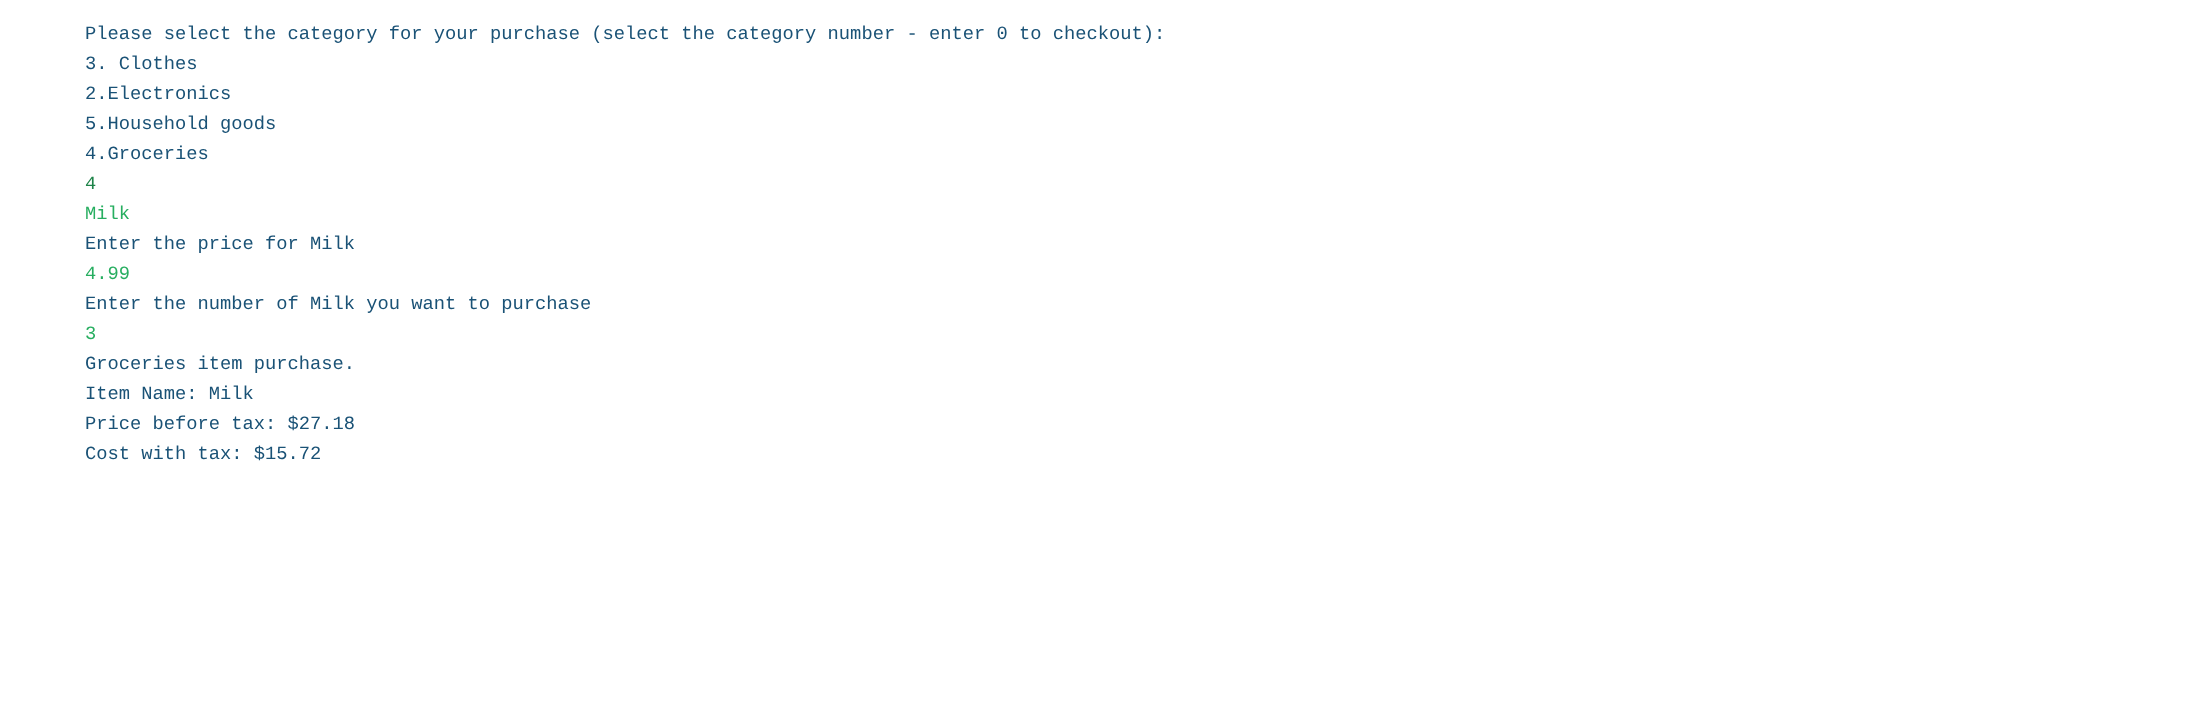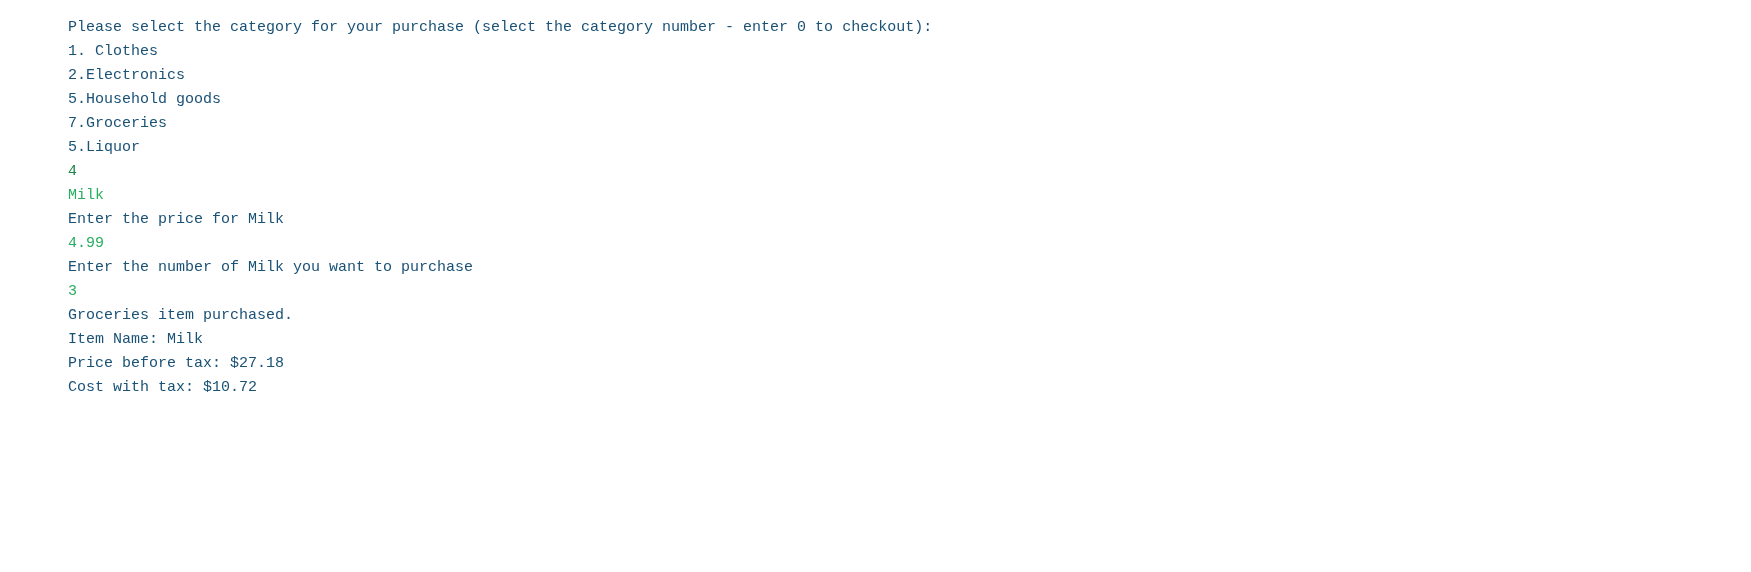--- a/index.html
+++ b/index.html
@@ -34,28 +34,27 @@
 
     .color-input {
       color: #27ae60;
     }
   </style>
 </head>
 <body>
 
 <div id="terminal-container">
     <div class="terminal-line"><span class="color-blue">Please select the category for your purchase (select the category number - enter 0 to checkout):</span></div>
-    <div class="terminal-line"><span class="color-blue">1. Clothes</span></div>
+    <div class="terminal-line"><span class="color-blue">3. Clothes</span></div>
     <div class="terminal-line"><span class="color-blue">2.Electronics</span></div>
     <div class="terminal-line"><span class="color-blue">5.Household goods</span></div>
-    <div class="terminal-line"><span class="color-blue">7.Groceries</span></div>
-    <div class="terminal-line"><span class="color-blue">5.Liquor</span></div>
+    <div class="terminal-line"><span class="color-blue">4.Groceries</span></div>
     <div class="terminal-line"><span class="color-green">4</span></div>
     <div class="terminal-line"><span class="color-input">Milk</span></div>
     <div class="terminal-line"><span class="color-blue">Enter the price for Milk</span></div>
     <div class="terminal-line"><span class="color-input">4.99</span></div>
     <div class="terminal-line"><span class="color-blue">Enter the number of Milk you want to purchase</span></div>
     <div class="terminal-line"><span class="color-input">3</span></div>
-    <div class="terminal-line"><span class="color-blue">Groceries item purchased.</span></div>
+    <div class="terminal-line"><span class="color-blue">Groceries item purchase.</span></div>
     <div class="terminal-line"><span class="color-blue">Item Name: Milk</span></div>
     <div class="terminal-line"><span class="color-blue">Price before tax: $27.18</span></div>
-    <div class="terminal-line"><span class="color-blue">Cost with tax: $10.72</span></div>
+    <div class="terminal-line"><span class="color-blue">Cost with tax: $15.72</span></div>
   </div>
 
 </body></html>

